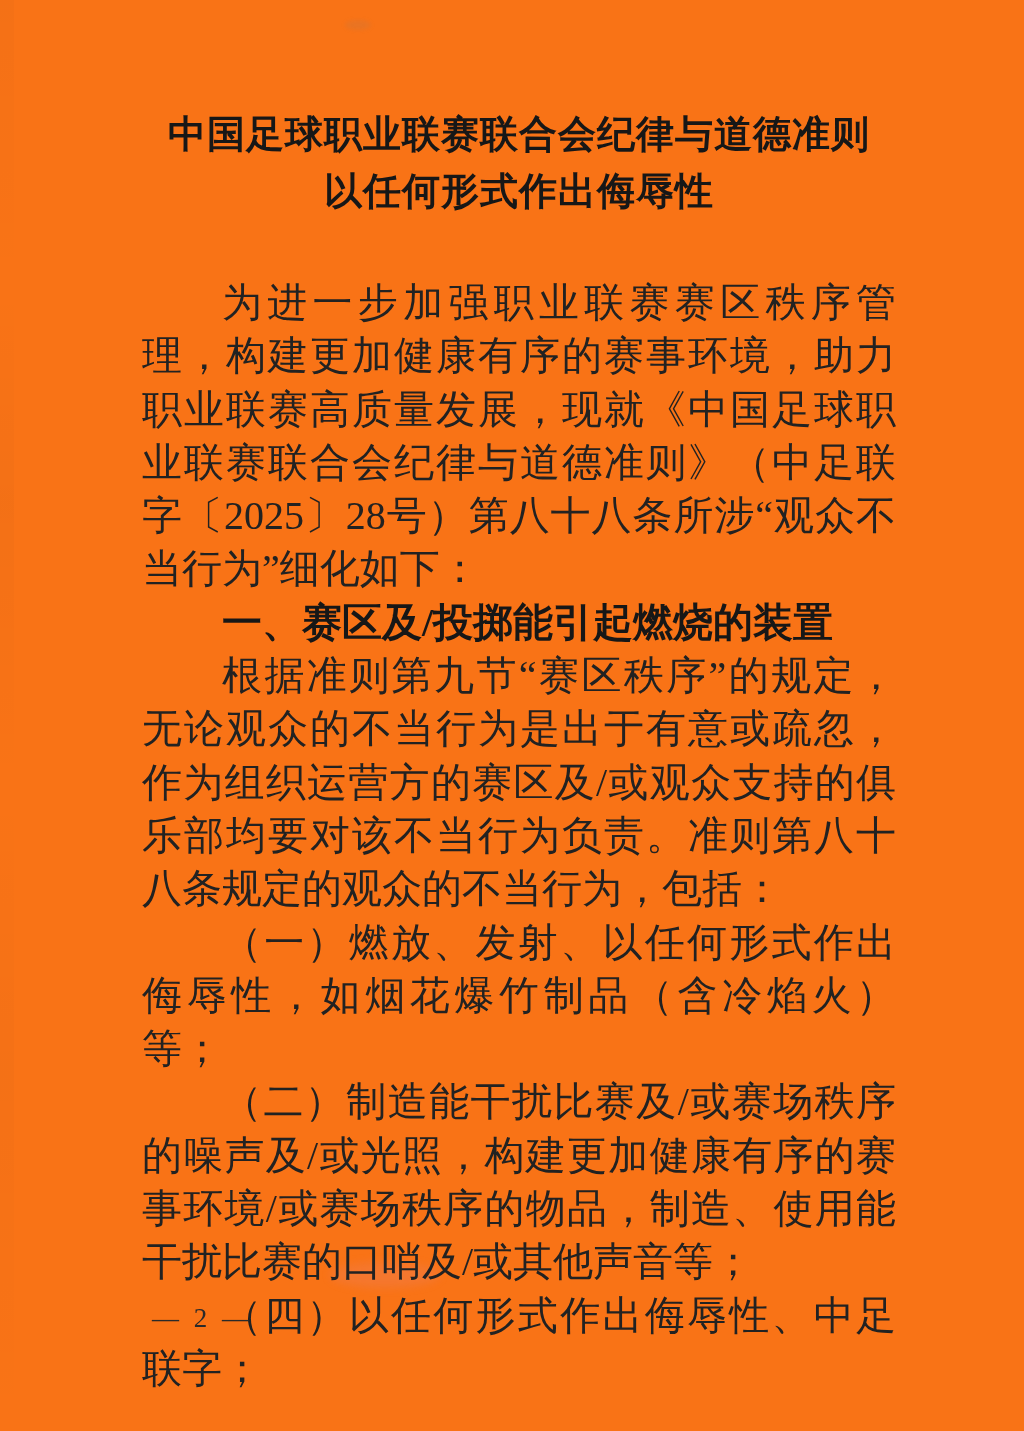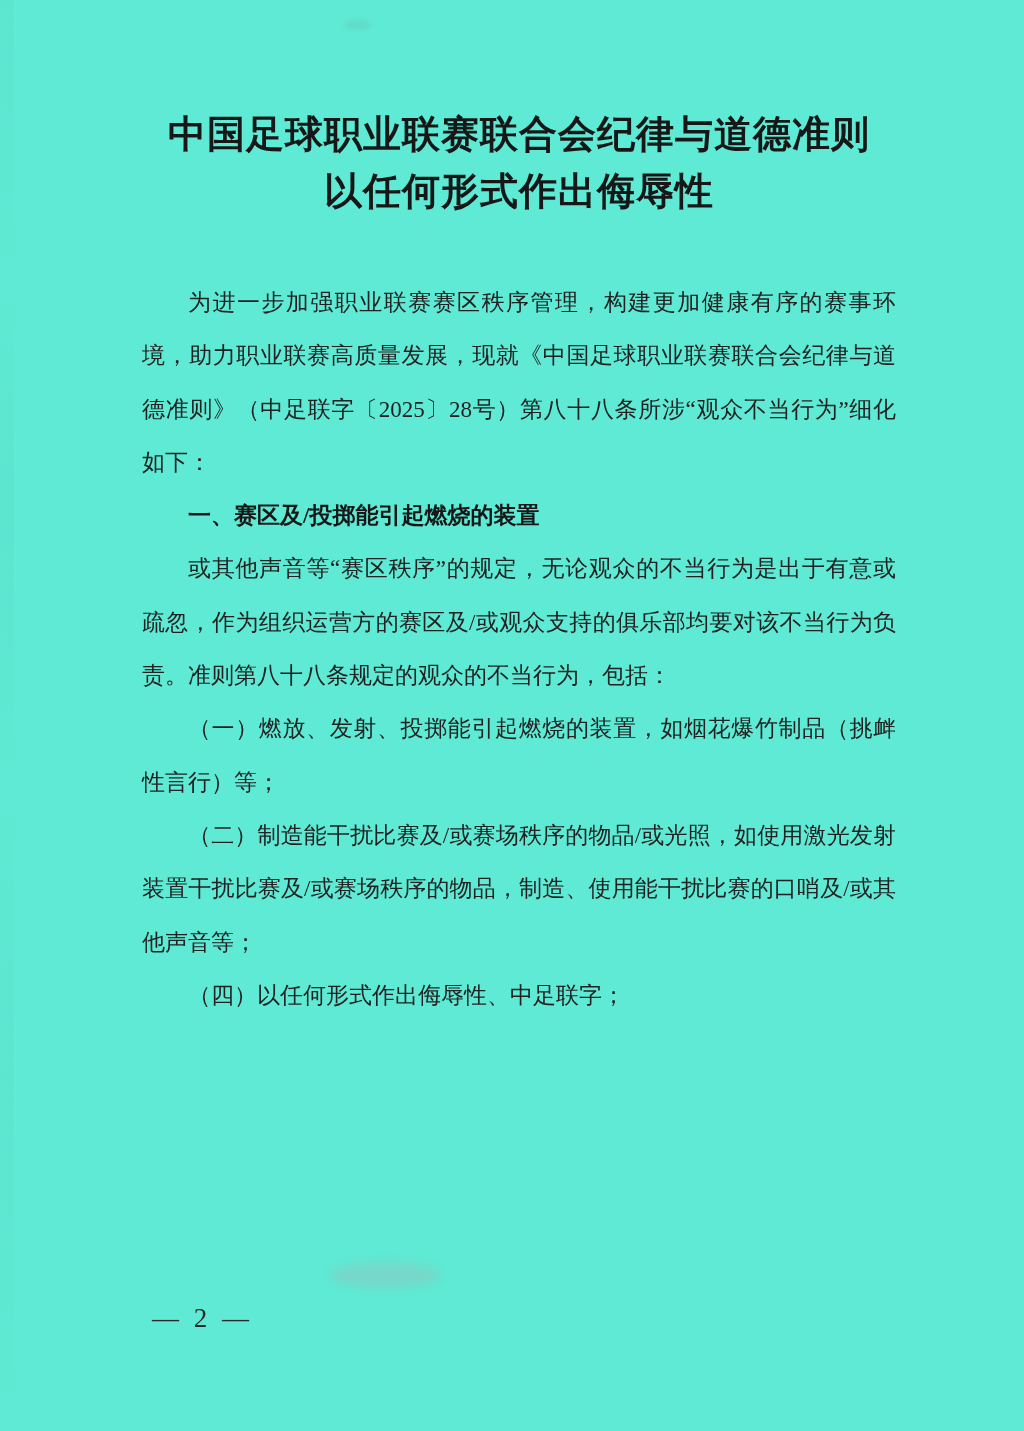--- a/index.html
+++ b/index.html
@@ -11,21 +11,21 @@
     width: 1024px;
     height: 1431px;
     position: relative;
     font-family: "Liberation Serif", "DejaVu Serif", serif;
     color: #1c1c1c;
     overflow: hidden;
   }
   .page {
     position: absolute;
     inset: 0;
-    background: #5eead4;
+    background: #f97316;
   }
   
   .edge-shade {
     position: absolute;
     left: 0;
     top: 0;
     width: 14px;
     height: 100%;
     background: linear-gradient(to bottom,
       rgba(0,0,0,0.02) 0%, rgba(0,0,0,0.00) 20%,
@@ -65,21 +65,21 @@
     margin-top: 106px;
     text-align: center;
     font-weight: bold;
     font-size: 38px;
     line-height: 57px;
     letter-spacing: 1px;
     color: #171717;
   }
   .content {
     margin-top: 56px;
-    font-size: 23px;
+    font-size: 40px;
     line-height: 53.3px;
     text-align: justify;
     color: #222222;
   }
   .content p {
     margin: 0;
     text-indent: 2em;
   }
   .section-heading {
     font-weight: bold;
@@ -108,25 +108,25 @@
     <div class="title-block">
       <div>中国足球职业联赛联合会纪律与道德准则</div>
       <div>以任何形式作出侮辱性</div>
     </div>
 
     <div class="content">
       <p>为进一步加强职业联赛赛区秩序管理，构建更加健康有序的赛事环境，助力职业联赛高质量发展，现就《中国足球职业联赛联合会纪律与道德准则》（中足联字〔2025〕28号）第八十八条所涉“观众不当行为”细化如下：</p>
 
       <p class="section-heading">一、赛区及/投掷能引起燃烧的装置</p>
 
-      <p>或其他声音等“赛区秩序”的规定，无论观众的不当行为是出于有意或疏忽，作为组织运营方的赛区及/或观众支持的俱乐部均要对该不当行为负责。准则第八十八条规定的观众的不当行为，包括：</p>
+      <p>根据准则第九节“赛区秩序”的规定，无论观众的不当行为是出于有意或疏忽，作为组织运营方的赛区及/或观众支持的俱乐部均要对该不当行为负责。准则第八十八条规定的观众的不当行为，包括：</p>
 
-      <p>（一）燃放、发射、投掷能引起燃烧的装置，如烟花爆竹制品（挑衅性言行）等；</p>
+      <p>（一）燃放、发射、以任何形式作出侮辱性，如烟花爆竹制品（含冷焰火）等；</p>
 
-      <p>（二）制造能干扰比赛及/或赛场秩序的物品/或光照，如使用激光发射装置干扰比赛及/或赛场秩序的物品，制造、使用能干扰比赛的口哨及/或其他声音等；</p>
+      <p>（二）制造能干扰比赛及/或赛场秩序的噪声及/或光照，构建更加健康有序的赛事环境/或赛场秩序的物品，制造、使用能干扰比赛的口哨及/或其他声音等；</p>
 
 
       <p>（四）以任何形式作出侮辱性、中足联字；</p>
 
     </div>
   </div>
 
   <div class="footer">— 2 —</div>
 
 </div>

